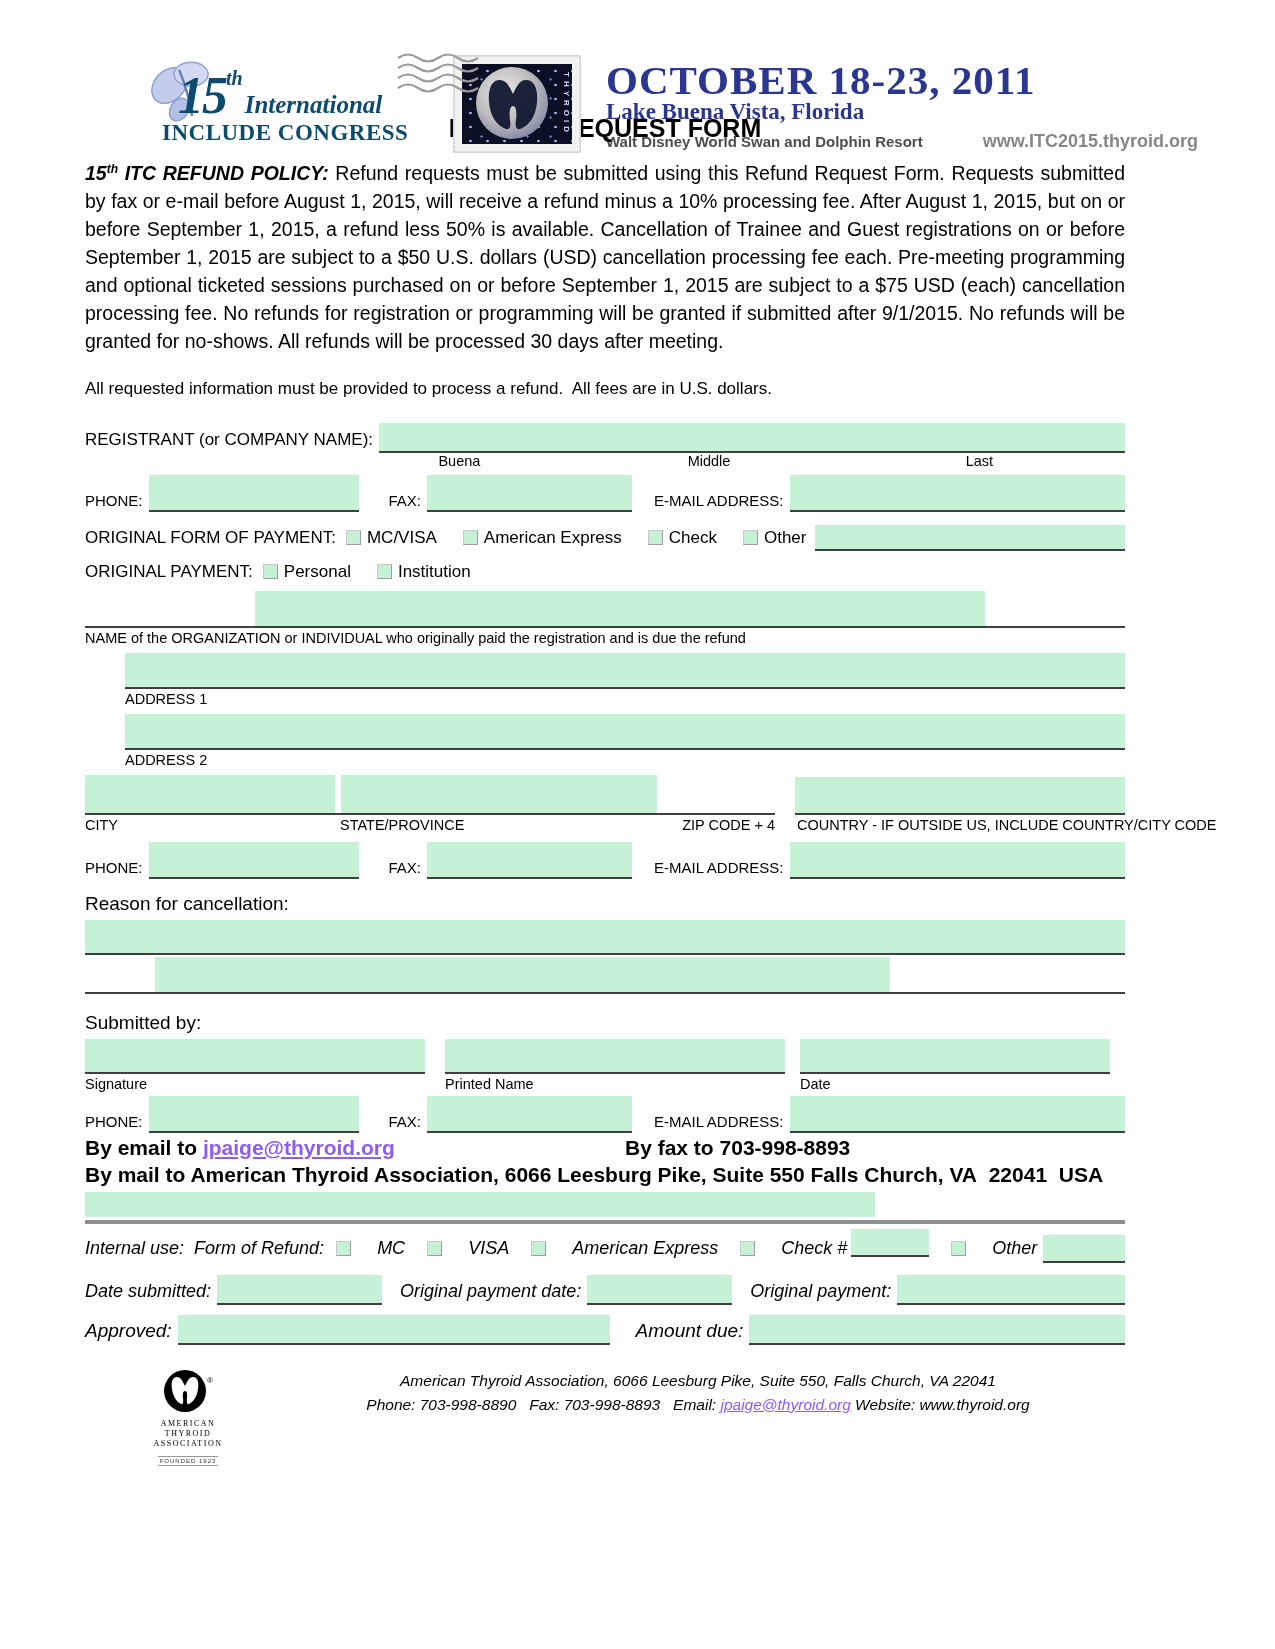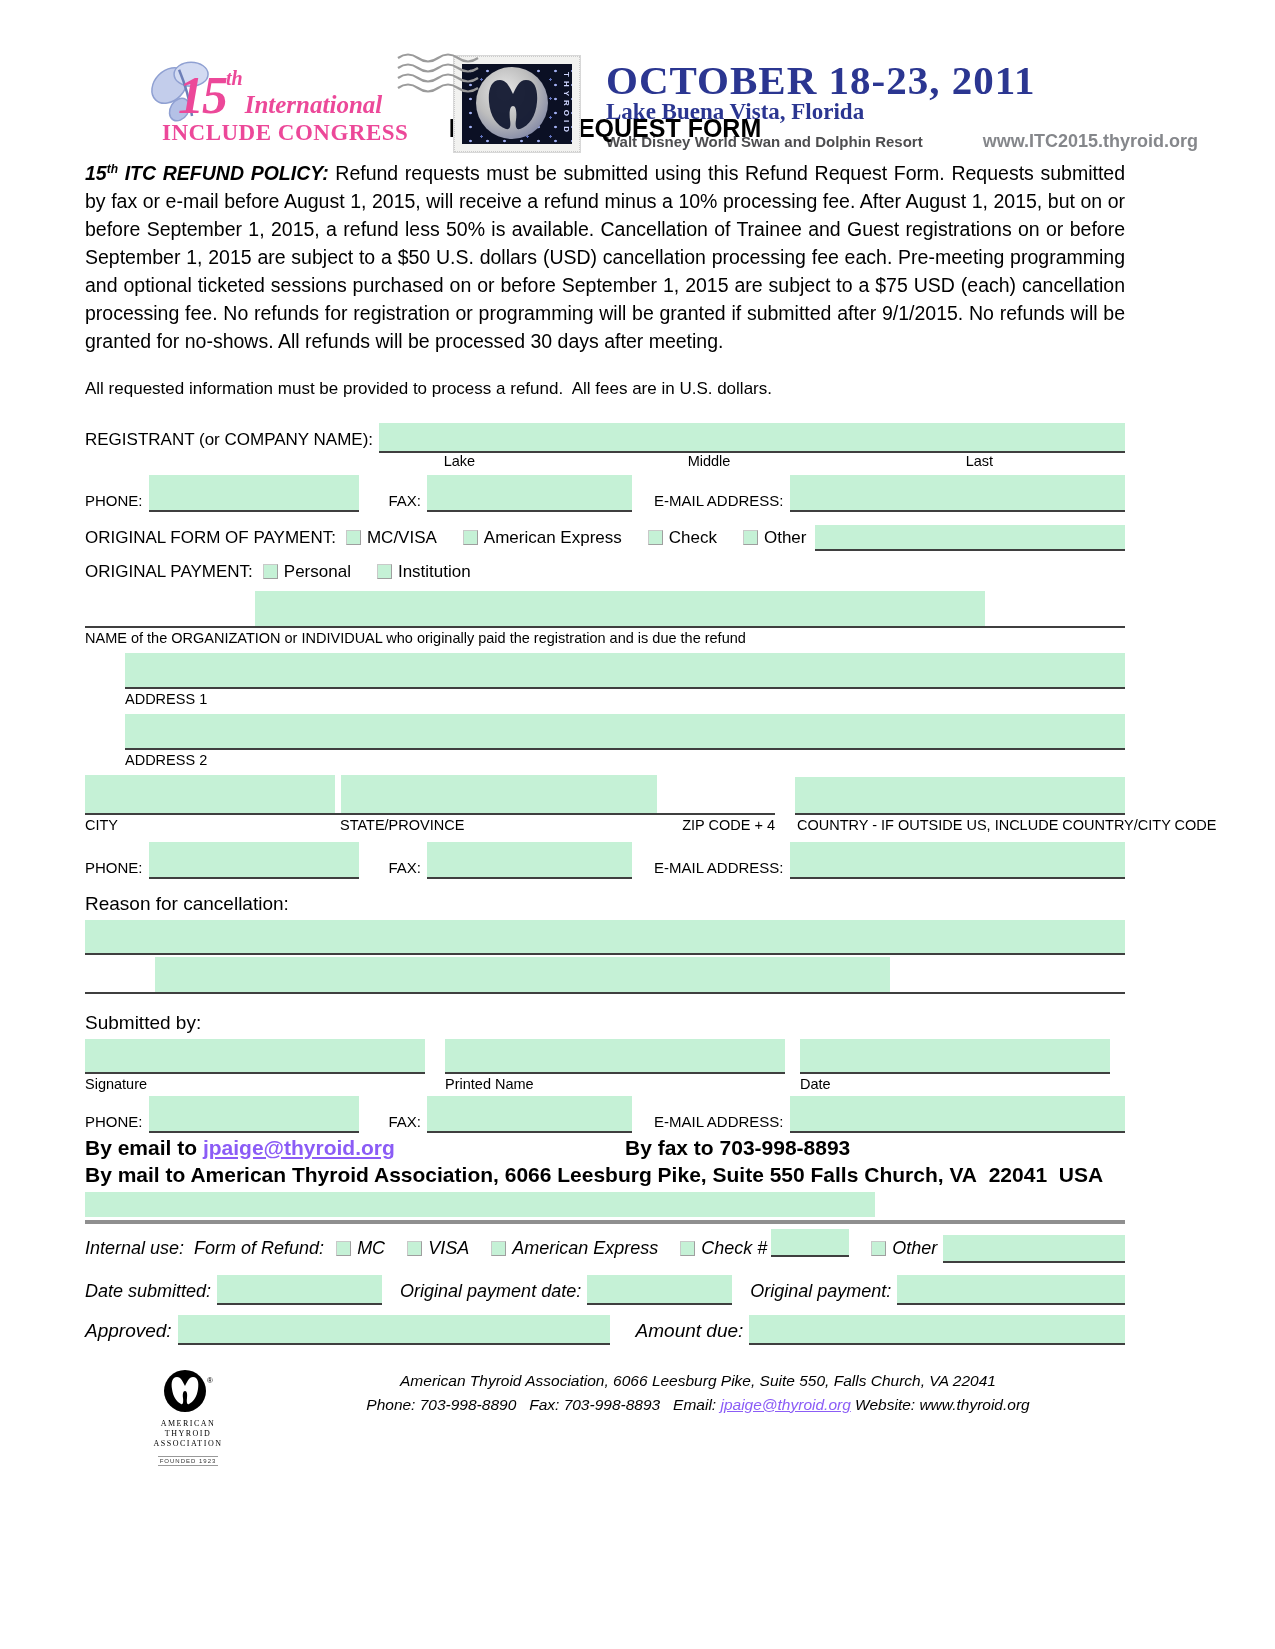--- a/index.html
+++ b/index.html
@@ -5,21 +5,21 @@
   * { margin:0; padding:0; box-sizing:border-box; }
   html,body { background:#ffffff; }
   .page {
     position:relative; width:1275px; height:1649px; background:#fff;
     font-family:"Liberation Sans", sans-serif; color:#000; overflow:hidden;
   }
   .content { padding-left:85px; padding-right:150px; }
 
   
   .header { display:flex; align-items:flex-start; padding-top:58px; padding-left:150px; height:108px; }
-  .logo-itc { position:relative; width:240px; height:100px; color:#ec4899; flex:none; }
+  .logo-itc { position:relative; width:240px; height:100px; color:#0c4a6e; flex:none; }
   .butterfly { position:absolute; left:-4px; top:0px; }
   .edition-line { position:absolute; left:28px; top:8px; white-space:nowrap; font-family:"Liberation Serif", serif; }
   .ed-num { font-size:52px; font-style:italic; font-weight:bold; letter-spacing:-2px; }
   .ed-sup { font-size:20px; font-style:italic; font-weight:bold; vertical-align:28px; }
   .ed-word { font-size:25px; font-style:italic; font-weight:bold; margin-left:2px; }
   .congress { position:absolute; left:12px; top:62px; font-family:"Liberation Serif", serif; font-weight:bold; font-size:23px; letter-spacing:.5px; white-space:nowrap; }
   .waves { flex:none; align-self:flex-end; margin:0 -34px 10px 6px; position:relative; z-index:1; }
   .stamp { flex:none; position:relative; width:126px; height:96px; background:#f2f2f0; padding:7px;
            box-shadow:0 0 0 1px #d8d8d8; margin-top:-2px;
            border:1px dotted #cccccc; }
@@ -106,21 +106,21 @@
   .send-head { margin-top:12px; font-size:21px; font-weight:bold; }
   .send-line { display:flex; align-items:baseline; font-size:21px; font-weight:bold; margin-top:3px; }
   .send-email-part { width:540px; }
   a.lnk { color:#8b5cf6; text-decoration:underline; font-weight:bold; }
   .send-mail { font-size:21px; font-weight:bold; margin-top:3px; white-space:nowrap; }
 
   .strip { margin-top:5px; width:790px; height:25px; }
   .divider { margin-top:3px; border-top:4px solid #8f8f8f; }
 
   .internal-row { margin-top:11px; display:flex; align-items:center; font-size:18px; font-style:italic;justify-content:flex-end; }
-  .i-opt { display:flex; align-items:center; margin-left:22px; white-space:nowrap; }
+  .i-opt { display:flex; align-items:center; margin-left:22px; white-space:nowrap;gap:20px; }
   .i-opt-first { margin-left:12px; }
   .f-checknum { width:78px; height:28px; margin-left:4px; align-self:flex-start; margin-top:-6px; }
   .f-iother { flex:1; height:28px; margin-left:6px; align-self:flex-end; }
 
   .idate-row { margin-top:12px; display:flex; align-items:flex-end; font-size:18px; font-style:italic; }
   .idate-row .lb { padding-bottom:3px; white-space:nowrap; }
   .f-dsub { width:165px; height:30px; margin-left:6px; }
   .f-opd { width:145px; height:30px; margin-left:6px; }
   .f-op { flex:1; height:30px; margin-left:6px; }
   .ml { margin-left:18px; }
@@ -192,21 +192,21 @@
 
     <div class="policy"><span class="policy-lead"><span>15</span><sup>th</sup><span> ITC REFUND POLICY:</span></span><span> Refund requests must be submitted using this Refund Request Form. Requests submitted by fax or e-mail before August 1, 2015, will receive a refund minus a 10% processing fee. After August 1, 2015, but on or before September 1, 2015, a refund less 50% is available. Cancellation of Trainee and Guest registrations on or before September 1, 2015 are subject to a $50 U.S. dollars (USD) cancellation processing fee each. Pre-meeting programming and optional ticketed sessions purchased on or before September 1, 2015 are subject to a $75 USD (each) cancellation processing fee. No refunds for registration or programming will be granted if submitted after 9/1/2015. No refunds will be granted for no-shows. All refunds will be processed 30 days after meeting.</span></div>
 
     <div class="note">All requested information must be provided to process a refund.&nbsp; All fees are in U.S. dollars.</div>
 
     <div class="row registrant-row">
       <span class="lbl17">REGISTRANT (or COMPANY NAME):</span>
       <div class="gf ul"></div>
     </div>
     <div class="name-caps cap">
-      <span style="left:36%">Lake</span>
+      <span style="left:36%">Buena</span>
       <span style="left:60%">Middle</span>
       <span style="left:86%">Last</span>
     </div>
 
     <div class="row contact-row">
       <span class="lbl15">PHONE:</span>
       <div class="gf ul f-phone"></div>
       <span class="lbl15 lbl-fax">FAX:</span>
       <div class="gf ul f-fax"></div>
       <span class="lbl15 lbl-em">E-MAIL ADDRESS:</span>

